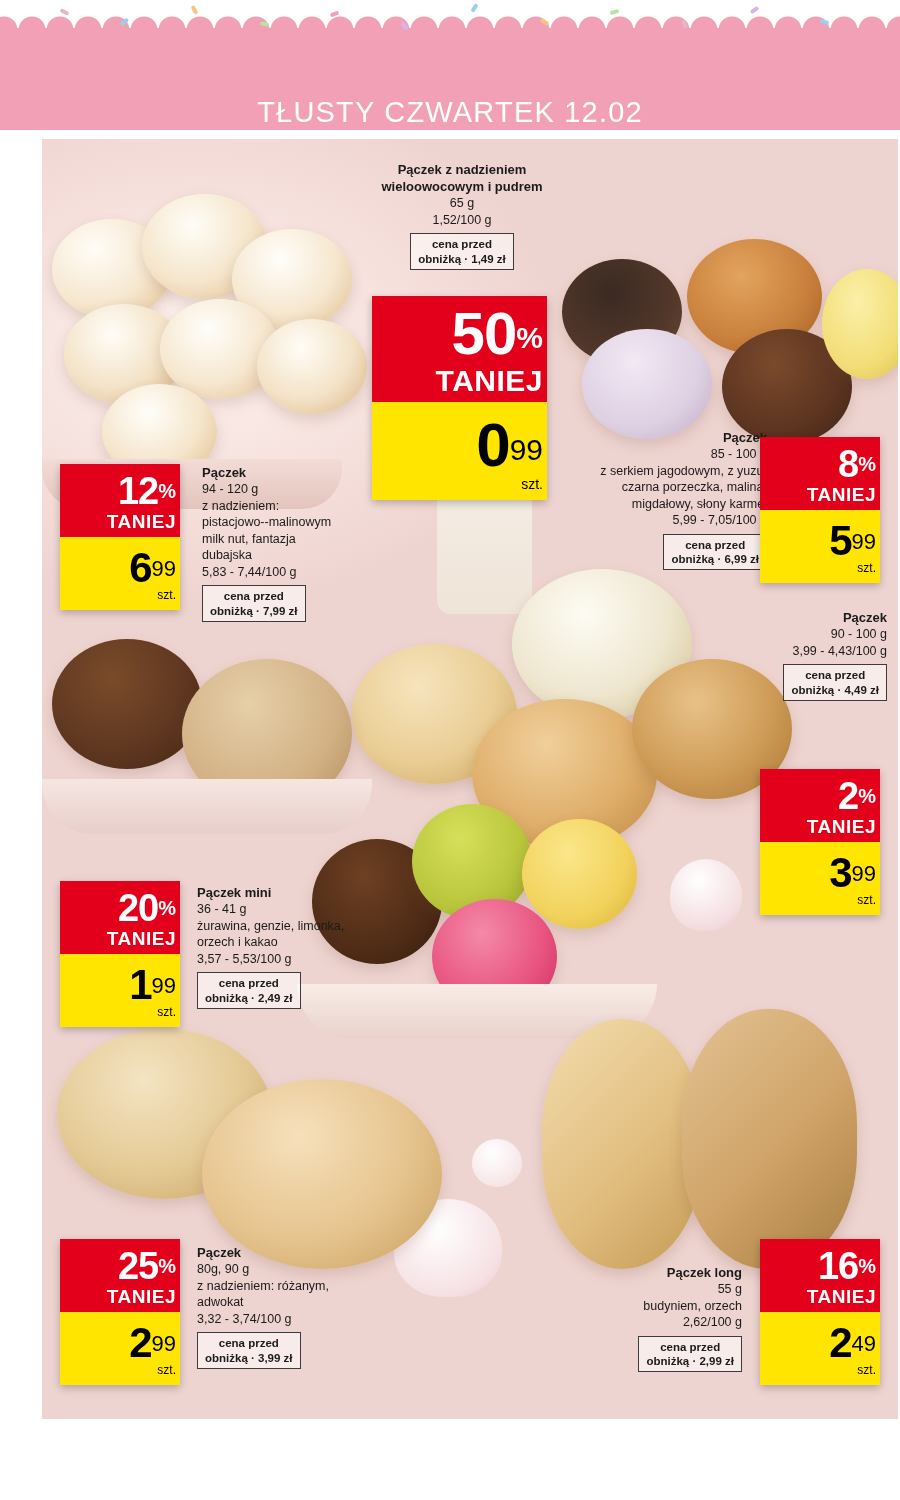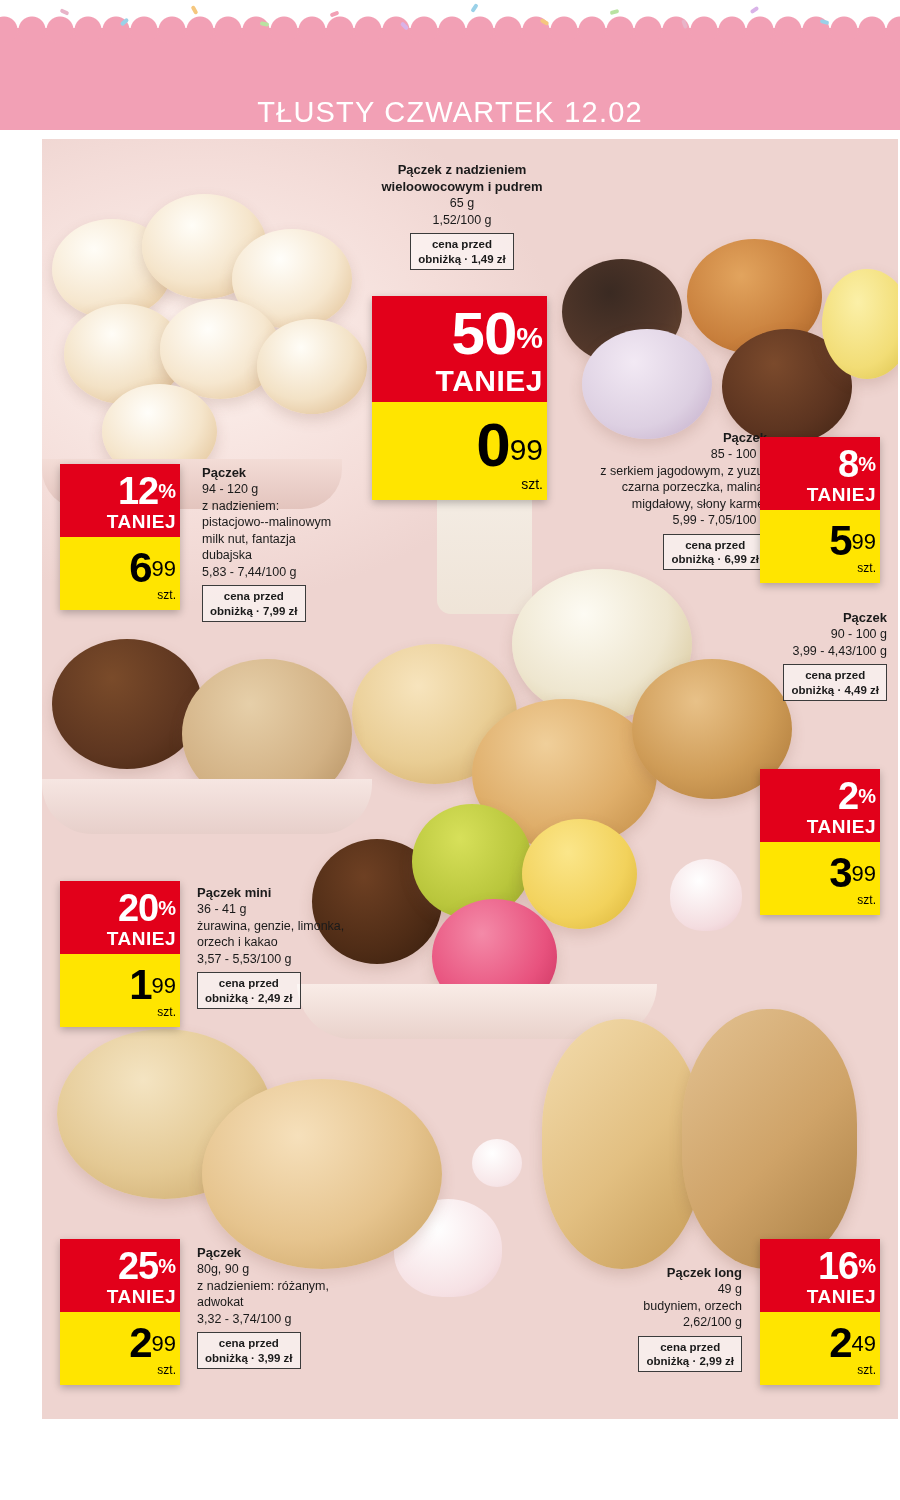--- a/index.html
+++ b/index.html
@@ -305,21 +305,21 @@
       <span class="taniej">TANIEJ</span>
     </div>
     <div class="price">
       <span class="int">2</span><span class="dec">99</span>
       <span class="unit">szt.</span>
     </div>
   </div>
 
   <div class="prod right" style="left:540px; top:1125px; width:160px;">
     <div class="name">Pączek long</div>
-    <div>49 g</div>
+    <div>55 g</div>
     <div>budyniem, orzech</div>
     <div>2,62/100 g</div>
     <div class="oldprice">
       <span>cena przed</span><br>
       <span>obniżką · 2,99 zł</span>
     </div>
   </div>
   <div class="flag" style="left:718px; top:1100px;">
     <div class="pct">
       <span class="num">16</span><span class="sup">%</span>

